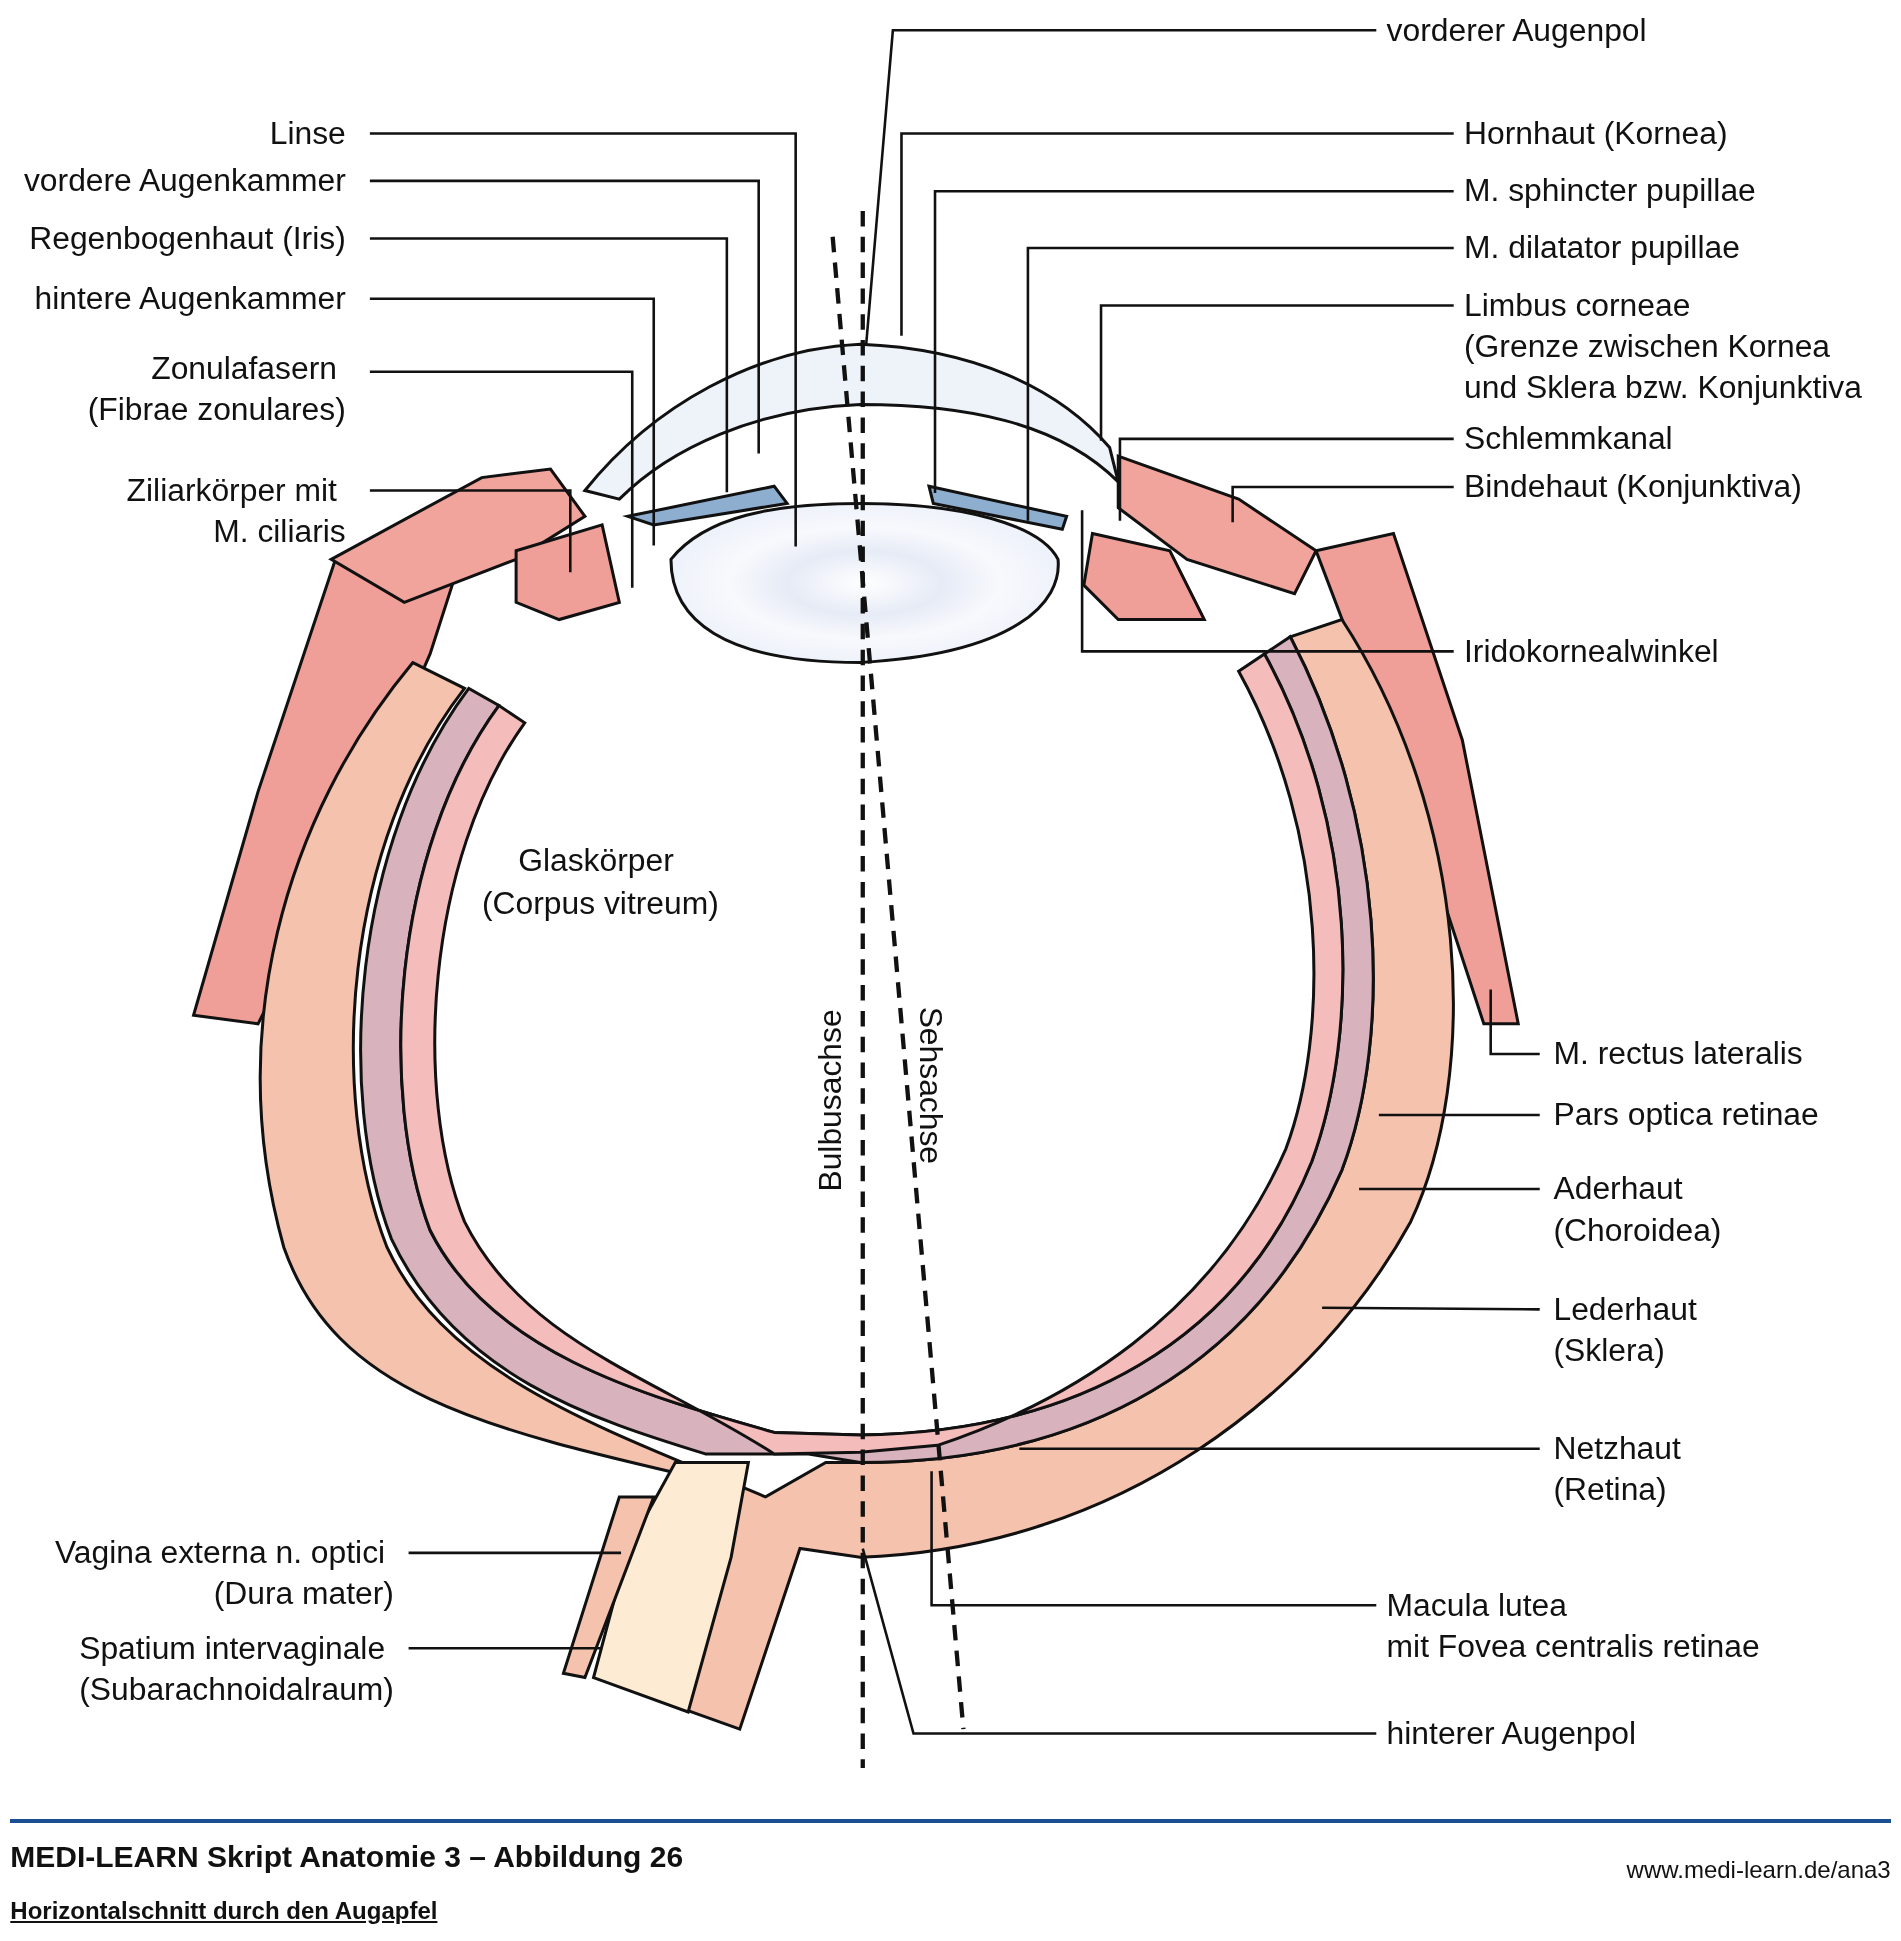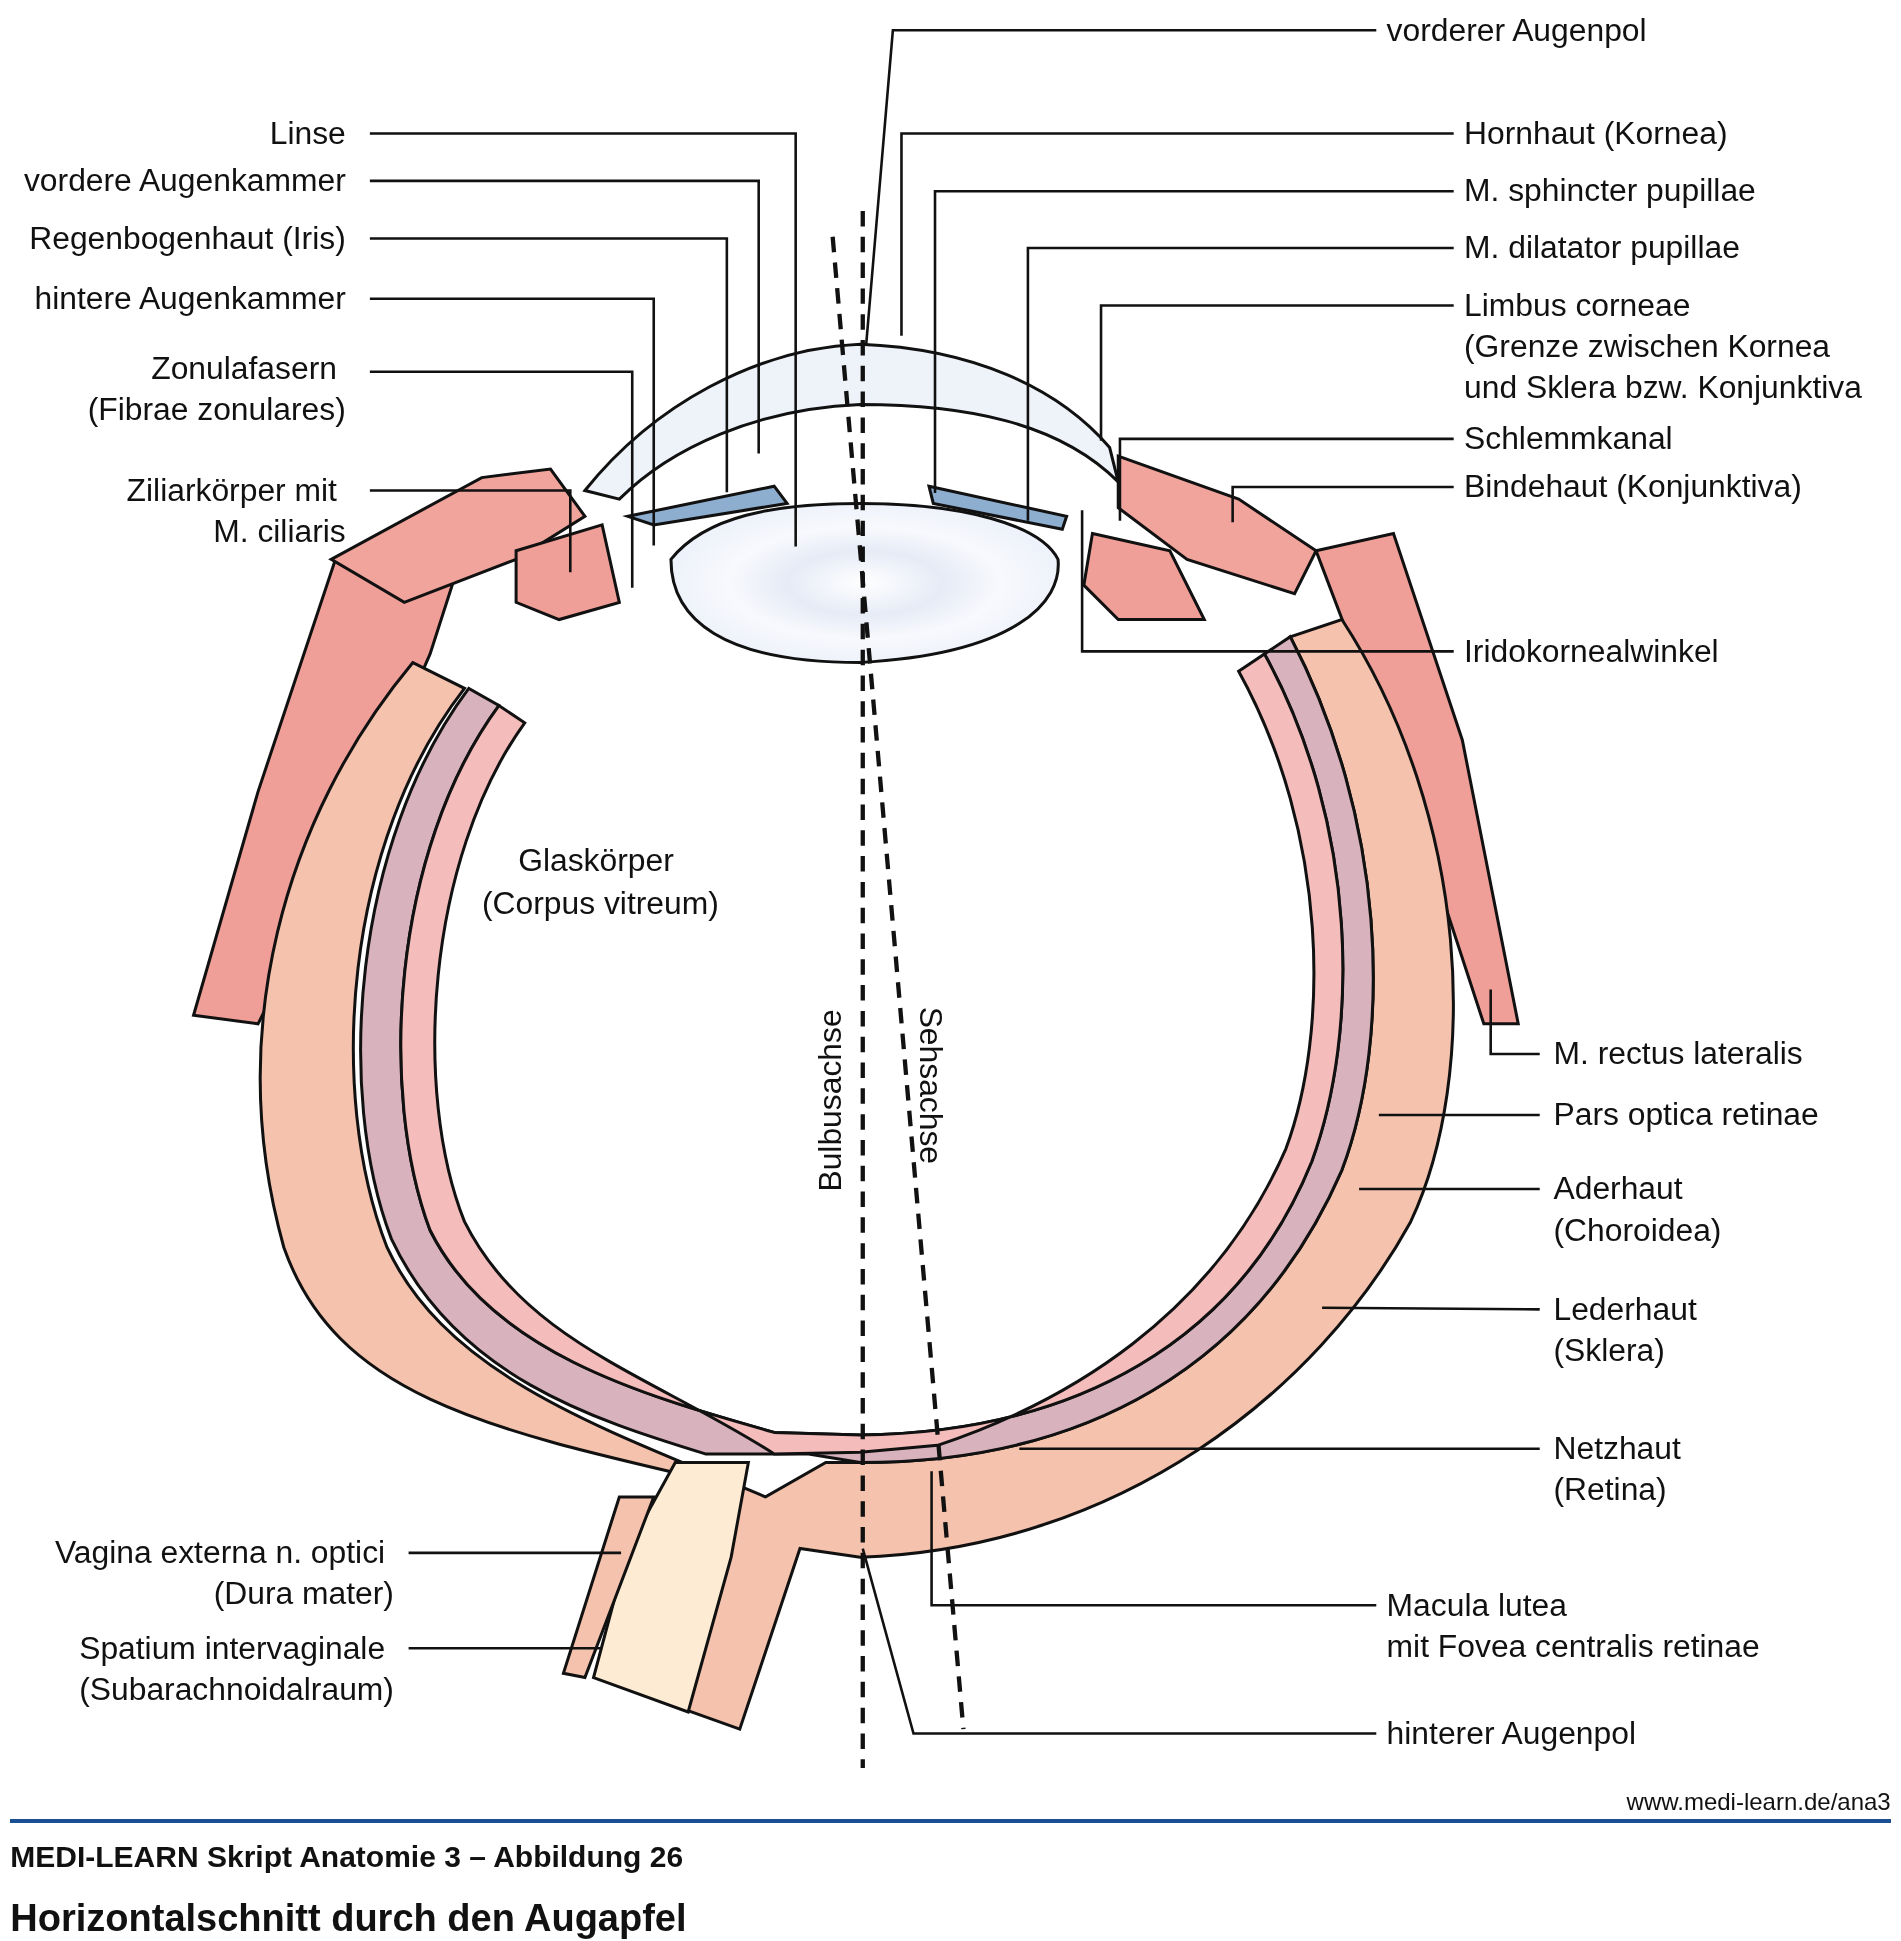--- a/index.html
+++ b/index.html
@@ -5,22 +5,22 @@
   html, body { margin: 0; padding: 0; background: #ffffff; }
   body { width: 1901px; height: 1941px; position: relative; overflow: hidden;
          font-family: "Liberation Sans", "DejaVu Sans", sans-serif; color: #111; }
   #stage { position: absolute; left: 0; top: 0; width: 1901px; height: 1941px; }
   .lbl { font-family: "Liberation Sans", "DejaVu Sans", sans-serif; font-size: 37px; fill: #111; }
   .lead { fill: none; stroke: #111; stroke-width: 3; }
   .outline { stroke: #111; stroke-width: 3.5; }
   .axis { fill: none; stroke: #111; stroke-width: 5; stroke-dasharray: 18 12; }
   .footer-rule { position: absolute; left: 10.3px; top: 1819px; width: 1881px; height: 4.3px; background: #1b4f93; }
   .footer-title { position: absolute; left: 10.3px; top: 1840px; font-size: 30px; font-weight: bold; }
-  .footer-sub { position: absolute; left: 10.3px; top: 1897px; font-size: 38px; font-weight: bold; }
-  .footer-url { position: absolute; right: 10.3px; top: 1788px; font-size: 24px; }
+  .footer-sub { position: absolute; left: 10.3px; top: 1897px; font-size: 24px; font-weight: bold; text-decoration: underline; }
+  .footer-url { position: absolute; right: 10.3px; top: 1856px; font-size: 24px; }
 </style>
 </head>
 <body>
 
 <svg id="stage" width="1901" height="1941" viewBox="0 0 2210 2256" xmlns="http://www.w3.org/2000/svg">
 
   <path class="outline" d="M 390 650 L 545 620 L 500 760 L 395 1000 L 300 1190 L 225 1180 L 300 920 Z" fill="#ef9f98"></path>
   <path class="outline" d="M 1530 640 L 1620 620 L 1700 860 L 1765 1190 L 1725 1190 L 1640 930 Z" fill="#ef9f98"></path>
 
   <path class="outline" fill="#f5c2ad" d="M 480 770 C 330 950 260 1200 330 1450 C 390 1620 560 1660 820 1720

